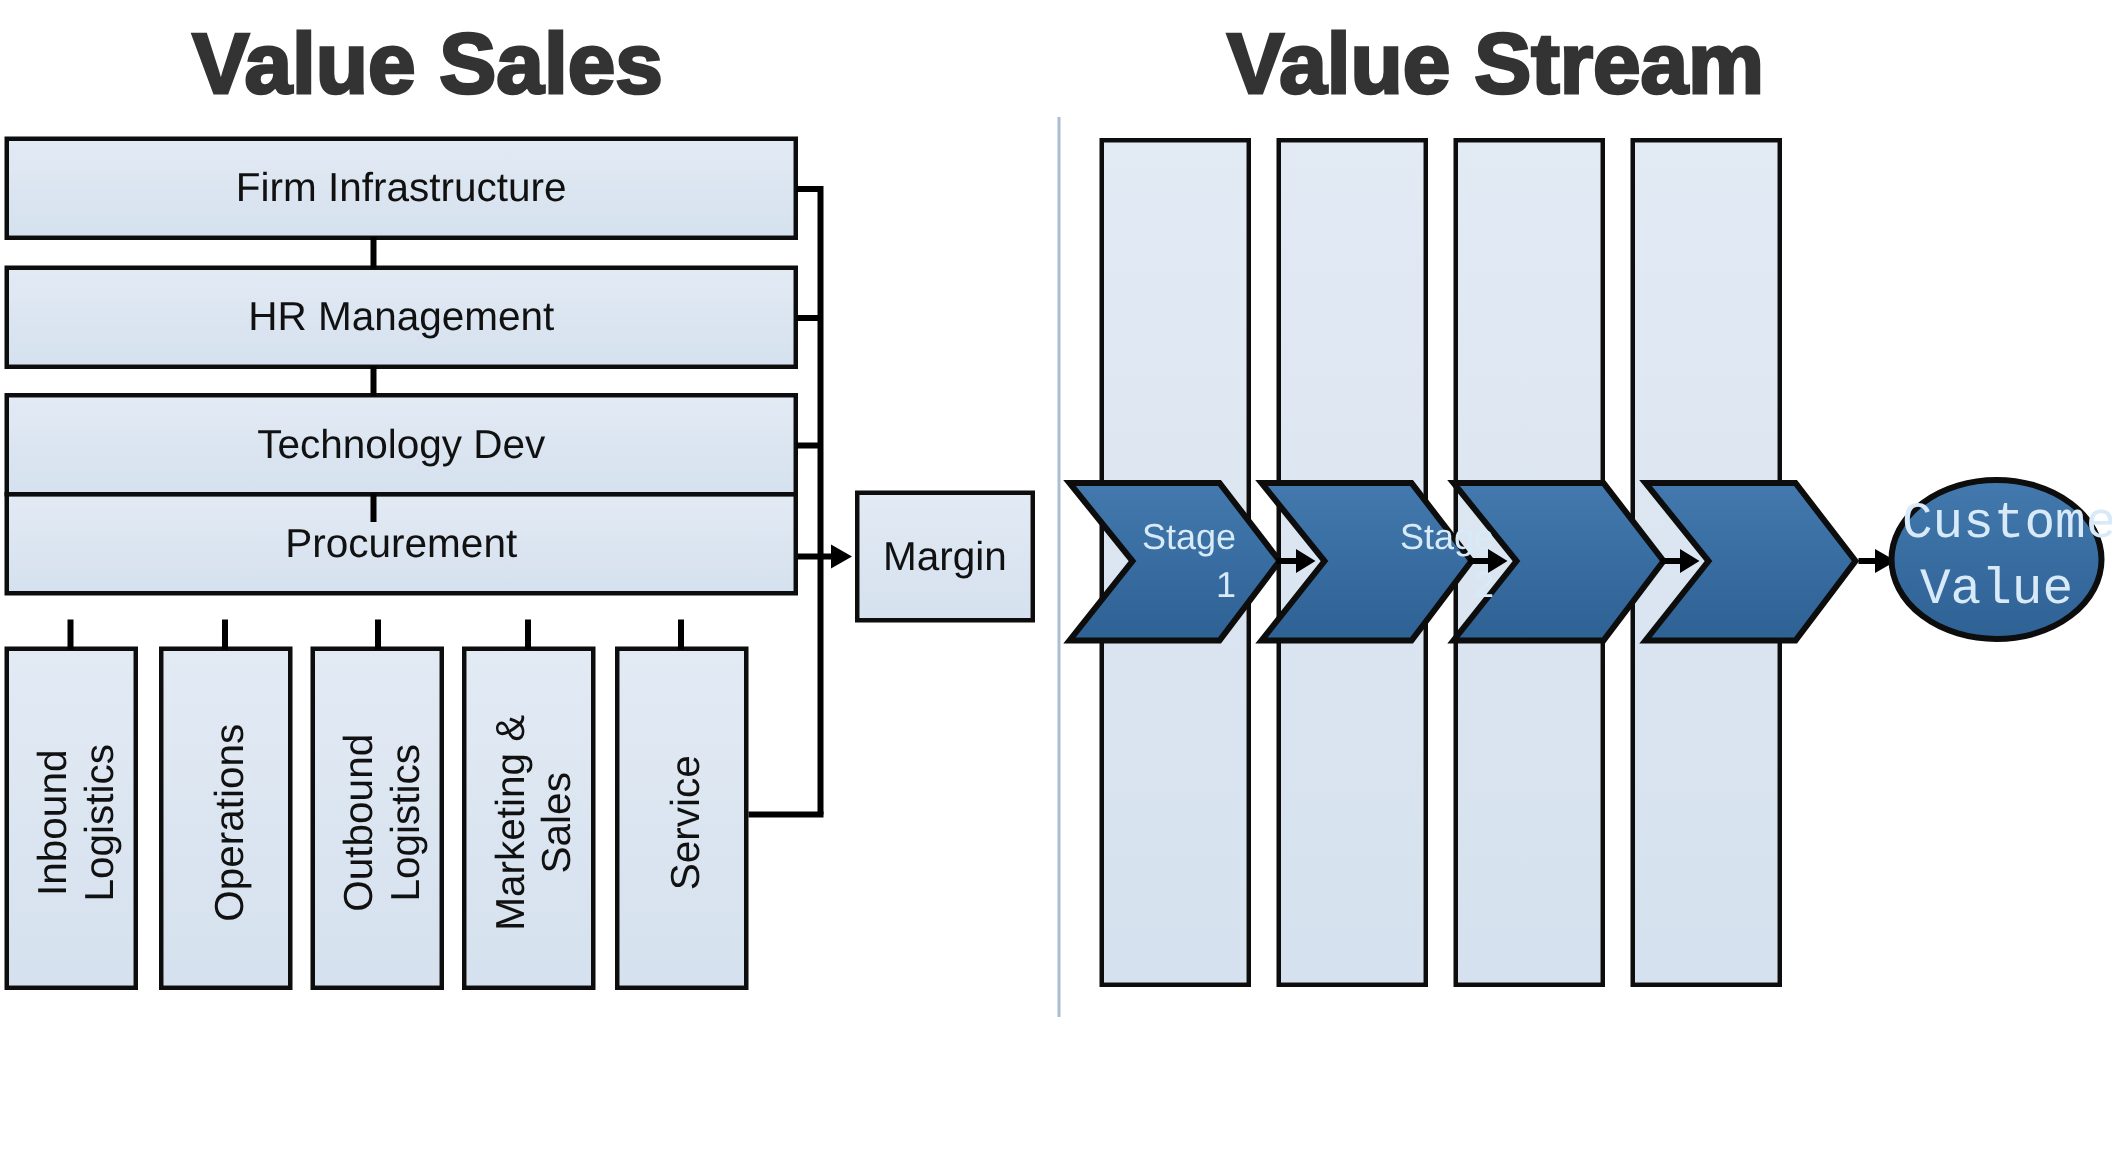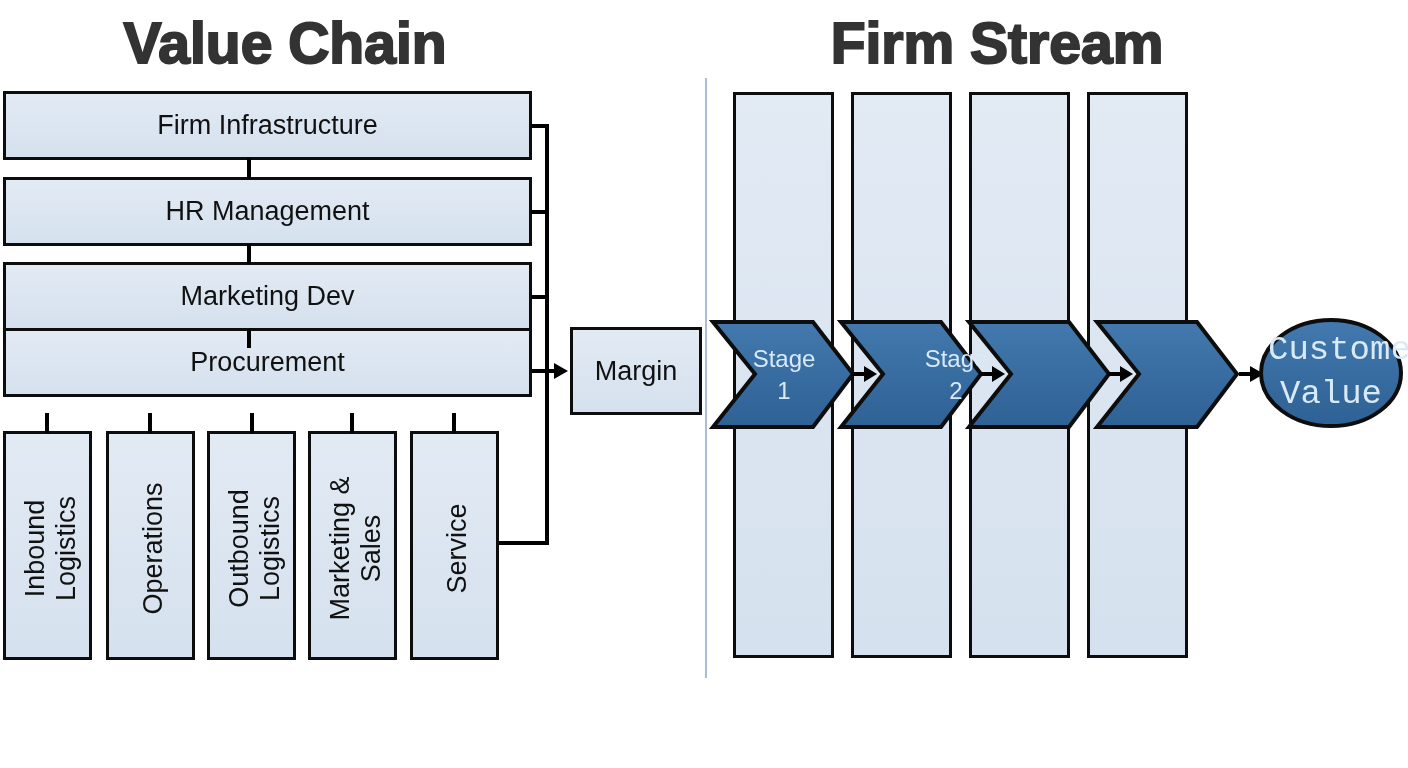--- a/index.html
+++ b/index.html
@@ -14,50 +14,50 @@
        display:flex;align-items:center;justify-content:center;
        font-size:27px;color:#111;}
   .hbar{left:3px;width:529px;height:69px;}
   .vbar{top:431px;height:229px;width:89px;}
   .vbar .rot{width:229px;height:89px;position:absolute;top:0;left:0;
              transform:rotate(-90deg) translateX(-229px);transform-origin:top left;
              display:flex;align-items:center;justify-content:center;text-align:center;}
   .vbar .rot span{display:block;width:204px;line-height:1.12;}
   .col{position:absolute;top:92px;height:566px;width:101px;background:linear-gradient(180deg,var(--box-fill-light),var(--box-fill));
        border:3.5px solid var(--outline);box-sizing:border-box;}
-  #margin-box{left:570px;top:327px;width:132px;height:88px;}
+  #margin-box{left:570px;top:327px;width:120px;height:88px;}
   #divider{position:absolute;left:705px;top:78px;width:2px;height:600px;background:var(--divider);}
   #shape-layer{position:absolute;left:0;top:0;pointer-events:none;}
   #shape-layer .g1{stop-color:var(--shape-blue-light);}
   #shape-layer .g2{stop-color:var(--shape-blue-dark);}
   .blue-shape{fill:url(#blueGrad);stroke:var(--outline);stroke-width:4;}
   .stage-label{position:absolute;width:80px;height:104px;top:323px;
-               display:flex;align-items:center;justify-content:center;text-align:center;
+               display:flex;align-items:center;justify-content:center;text-align:right;
                font-size:24px;line-height:1.35;color:var(--stage-text);z-index:5;}
   #customer-label{position:absolute;left:1262px;top:320px;width:138px;height:106px;
                   display:flex;align-items:center;justify-content:center;text-align:center;
                   font-size:34px;line-height:1.28;color:var(--stage-text);z-index:5;font-family:Liberation Mono, monospace;}
   #customer-label span{display:block;width:126px;}
 </style>
 </head>
 <body>
 
 <div id="canvas">
 
-  <div class="title" id="vc-title">Value Chain</div>
-  <div class="title" id="vs-title">Firm Stream</div>
+  <div class="title" id="vc-title">Value Sales</div>
+  <div class="title" id="vs-title">Value Stream</div>
 
   <div class="box hbar" style="top:91px">
       <span>Firm Infrastructure</span>
     </div>
   <div class="box hbar" style="top:177px">
       <span>HR Management</span>
     </div>
   <div class="box hbar" style="top:262px">
-      <span>Marketing Dev</span>
+      <span>Technology Dev</span>
     </div>
   <div class="box hbar" style="top:328px">
       <span>Procurement</span>
     </div>
 
   <div class="box vbar" style="left:3px">
       <div class="rot">
         <span>Inbound Logistics</span>
       </div>
     </div>

